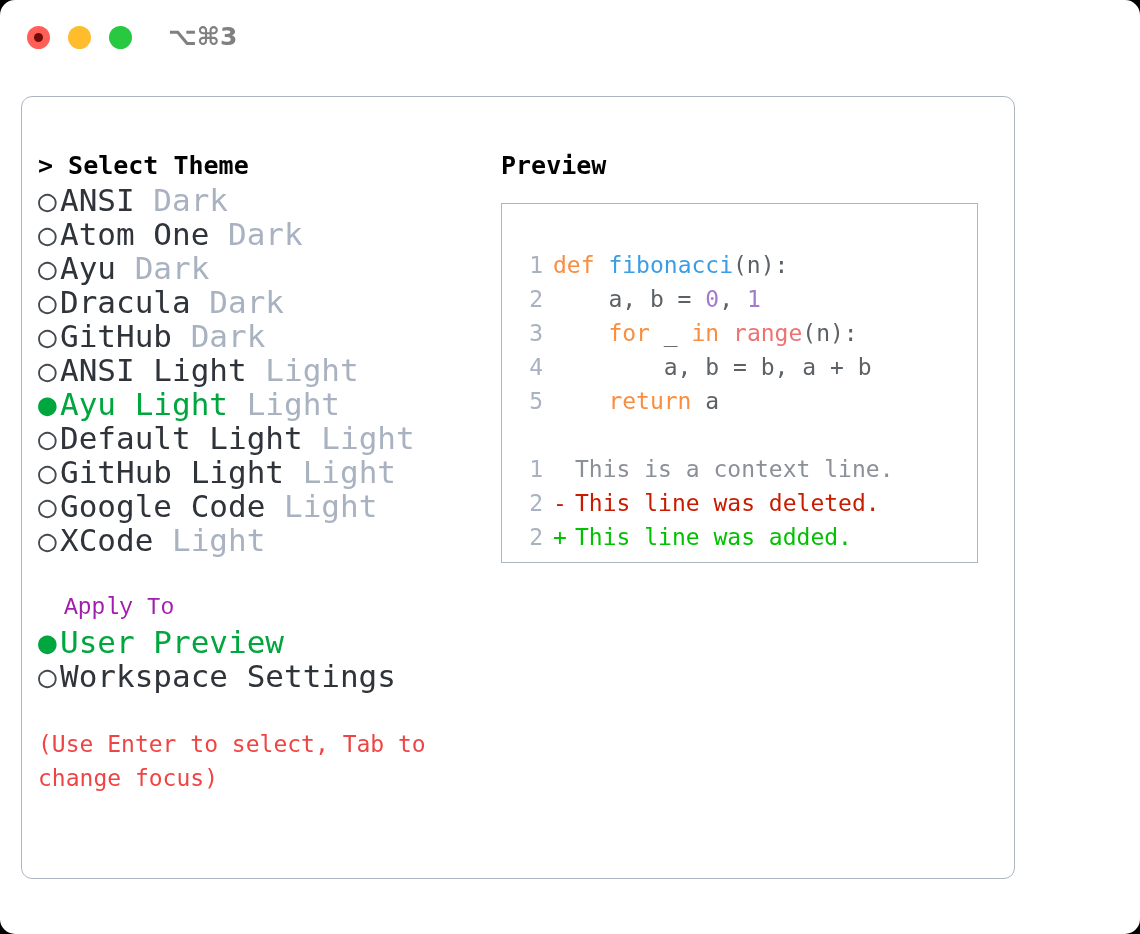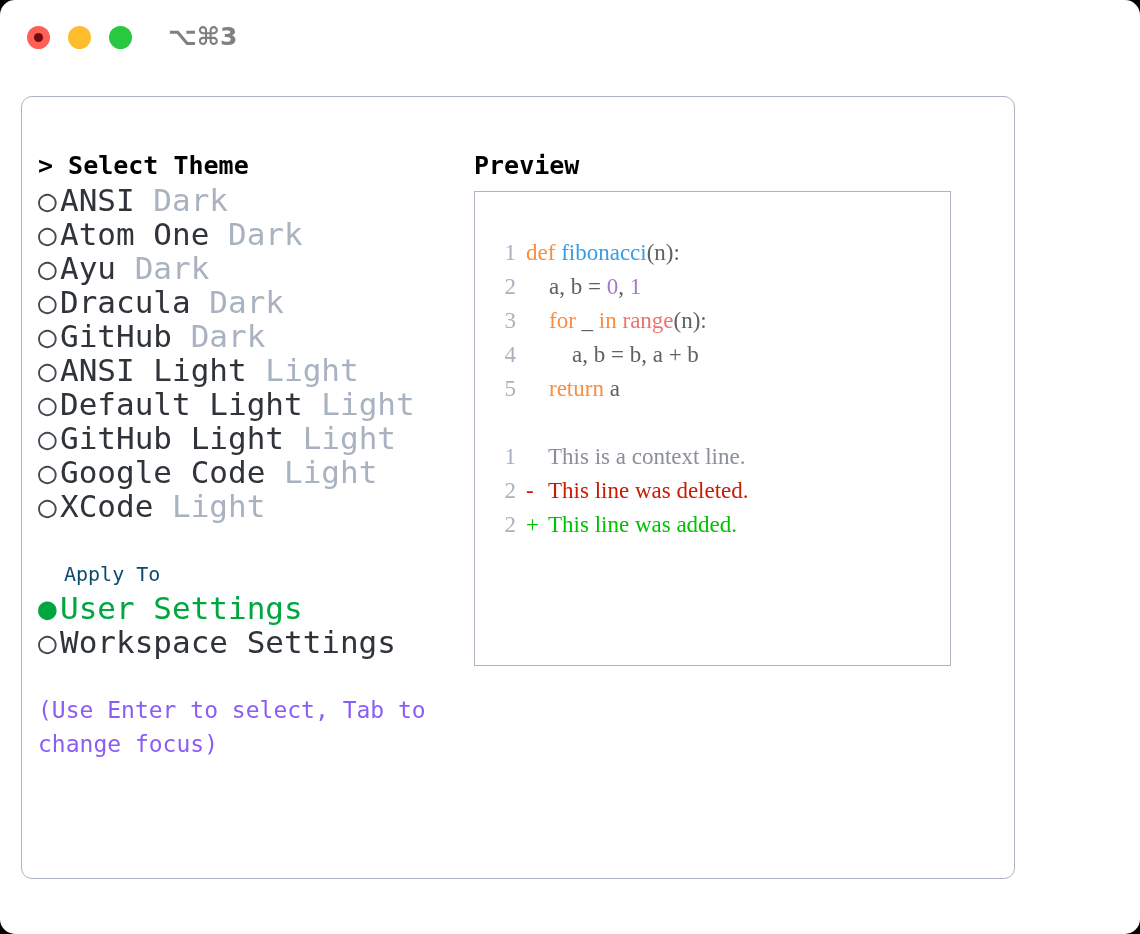--- a/index.html
+++ b/index.html
@@ -85,21 +85,21 @@
   }
 
   .col-left {
     position: absolute;
     left: 16px;
     top: 52px;
     width: 440px;
   }
   .col-right {
     position: absolute;
-    left: 452px;
+    left: 479px;
     top: 52px;
     width: 500px;
   }
 
   
   .section-title {
     font-size: 25px;
     font-weight: bold;
     color: #000000;
     line-height: 34px;
@@ -116,54 +116,54 @@
     display: inline-block;
     width: 22px;
     color: #444a52;
   }
   .bullet.sel { color: #00a63e; }
   .row-name { color: #2f333a; }
   .row-name.sel { color: #00a63e; }
   .badge { color: #a8b2c0; }
 
   .group-head {
-    font-size: 20px;
-    line-height: 34px;
-    color: #0c4a6e;
+    font-size: 23px;
+    line-height: 34px;
+    color: #a21caf;
     white-space: pre;
     padding-left: 26px;
+    font-family: Liberation Mono, monospace;
   }
   .spacer-lg { height: 34px; }
   .spacer-sm { height: 34px; }
 
   .hint {
     font-size: 23px;
     line-height: 34px;
-    color: #8b5cf6;
+    color: #ef4444;
     width: 400px;
     white-space: normal;
     word-spacing: 0px;
   }
 
   
   .preview-title {
     font-size: 25px;
     font-weight: bold;
     color: #000000;
     line-height: 34px;
   }
   .preview-box {
-    margin-top: 8px;
+    margin-top: 20px;
     width: 477px;
-    height: 475px;
+    height: 360px;
     border: 1.5px solid #adb5c2;
     box-sizing: border-box;
     background: #ffffff;
     padding: 44px 0 0 0;
-    font-family: Liberation Serif, serif;
   }
   .code-line {
     font-size: 23px;
     line-height: 34px;
     white-space: pre;
     padding-left: 17px;
     color: #5c6166;
   }
   .ln {
     display: inline-block;
@@ -205,32 +205,33 @@
 
       <div class="section-title">&gt; Select Theme</div>
 
       <div id="theme-list">
           <div class="list-row"><span class="bullet">○</span><span class="row-name">ANSI</span><span> </span><span class="badge">Dark</span></div>
           <div class="list-row"><span class="bullet">○</span><span class="row-name">Atom One</span><span> </span><span class="badge">Dark</span></div>
           <div class="list-row"><span class="bullet">○</span><span class="row-name">Ayu</span><span> </span><span class="badge">Dark</span></div>
           <div class="list-row"><span class="bullet">○</span><span class="row-name">Dracula</span><span> </span><span class="badge">Dark</span></div>
           <div class="list-row"><span class="bullet">○</span><span class="row-name">GitHub</span><span> </span><span class="badge">Dark</span></div>
           <div class="list-row"><span class="bullet">○</span><span class="row-name">ANSI Light</span><span> </span><span class="badge">Light</span></div>
+          <div class="list-row"><span class="bullet sel">●</span><span class="row-name sel">Ayu Light</span><span> </span><span class="badge">Light</span></div>
           <div class="list-row"><span class="bullet">○</span><span class="row-name">Default Light</span><span> </span><span class="badge">Light</span></div>
           <div class="list-row"><span class="bullet">○</span><span class="row-name">GitHub Light</span><span> </span><span class="badge">Light</span></div>
           <div class="list-row"><span class="bullet">○</span><span class="row-name">Google Code</span><span> </span><span class="badge">Light</span></div>
           <div class="list-row"><span class="bullet">○</span><span class="row-name">XCode</span><span> </span><span class="badge">Light</span></div>
         </div>
 
       <div class="spacer-lg"></div>
 
       <div class="group-head">Apply To</div>
 
       <div id="apply-list">
-          <div class="list-row"><span class="bullet sel">●</span><span class="row-name sel">User Settings</span></div>
+          <div class="list-row"><span class="bullet sel">●</span><span class="row-name sel">User Preview</span></div>
           <div class="list-row"><span class="bullet">○</span><span class="row-name">Workspace Settings</span></div>
         </div>
 
       <div class="spacer-sm"></div>
 
       <div class="hint">(Use Enter to select, Tab to change focus)</div>
     </div>
 
     <div class="col-right">
       <div class="preview-title">Preview</div>

